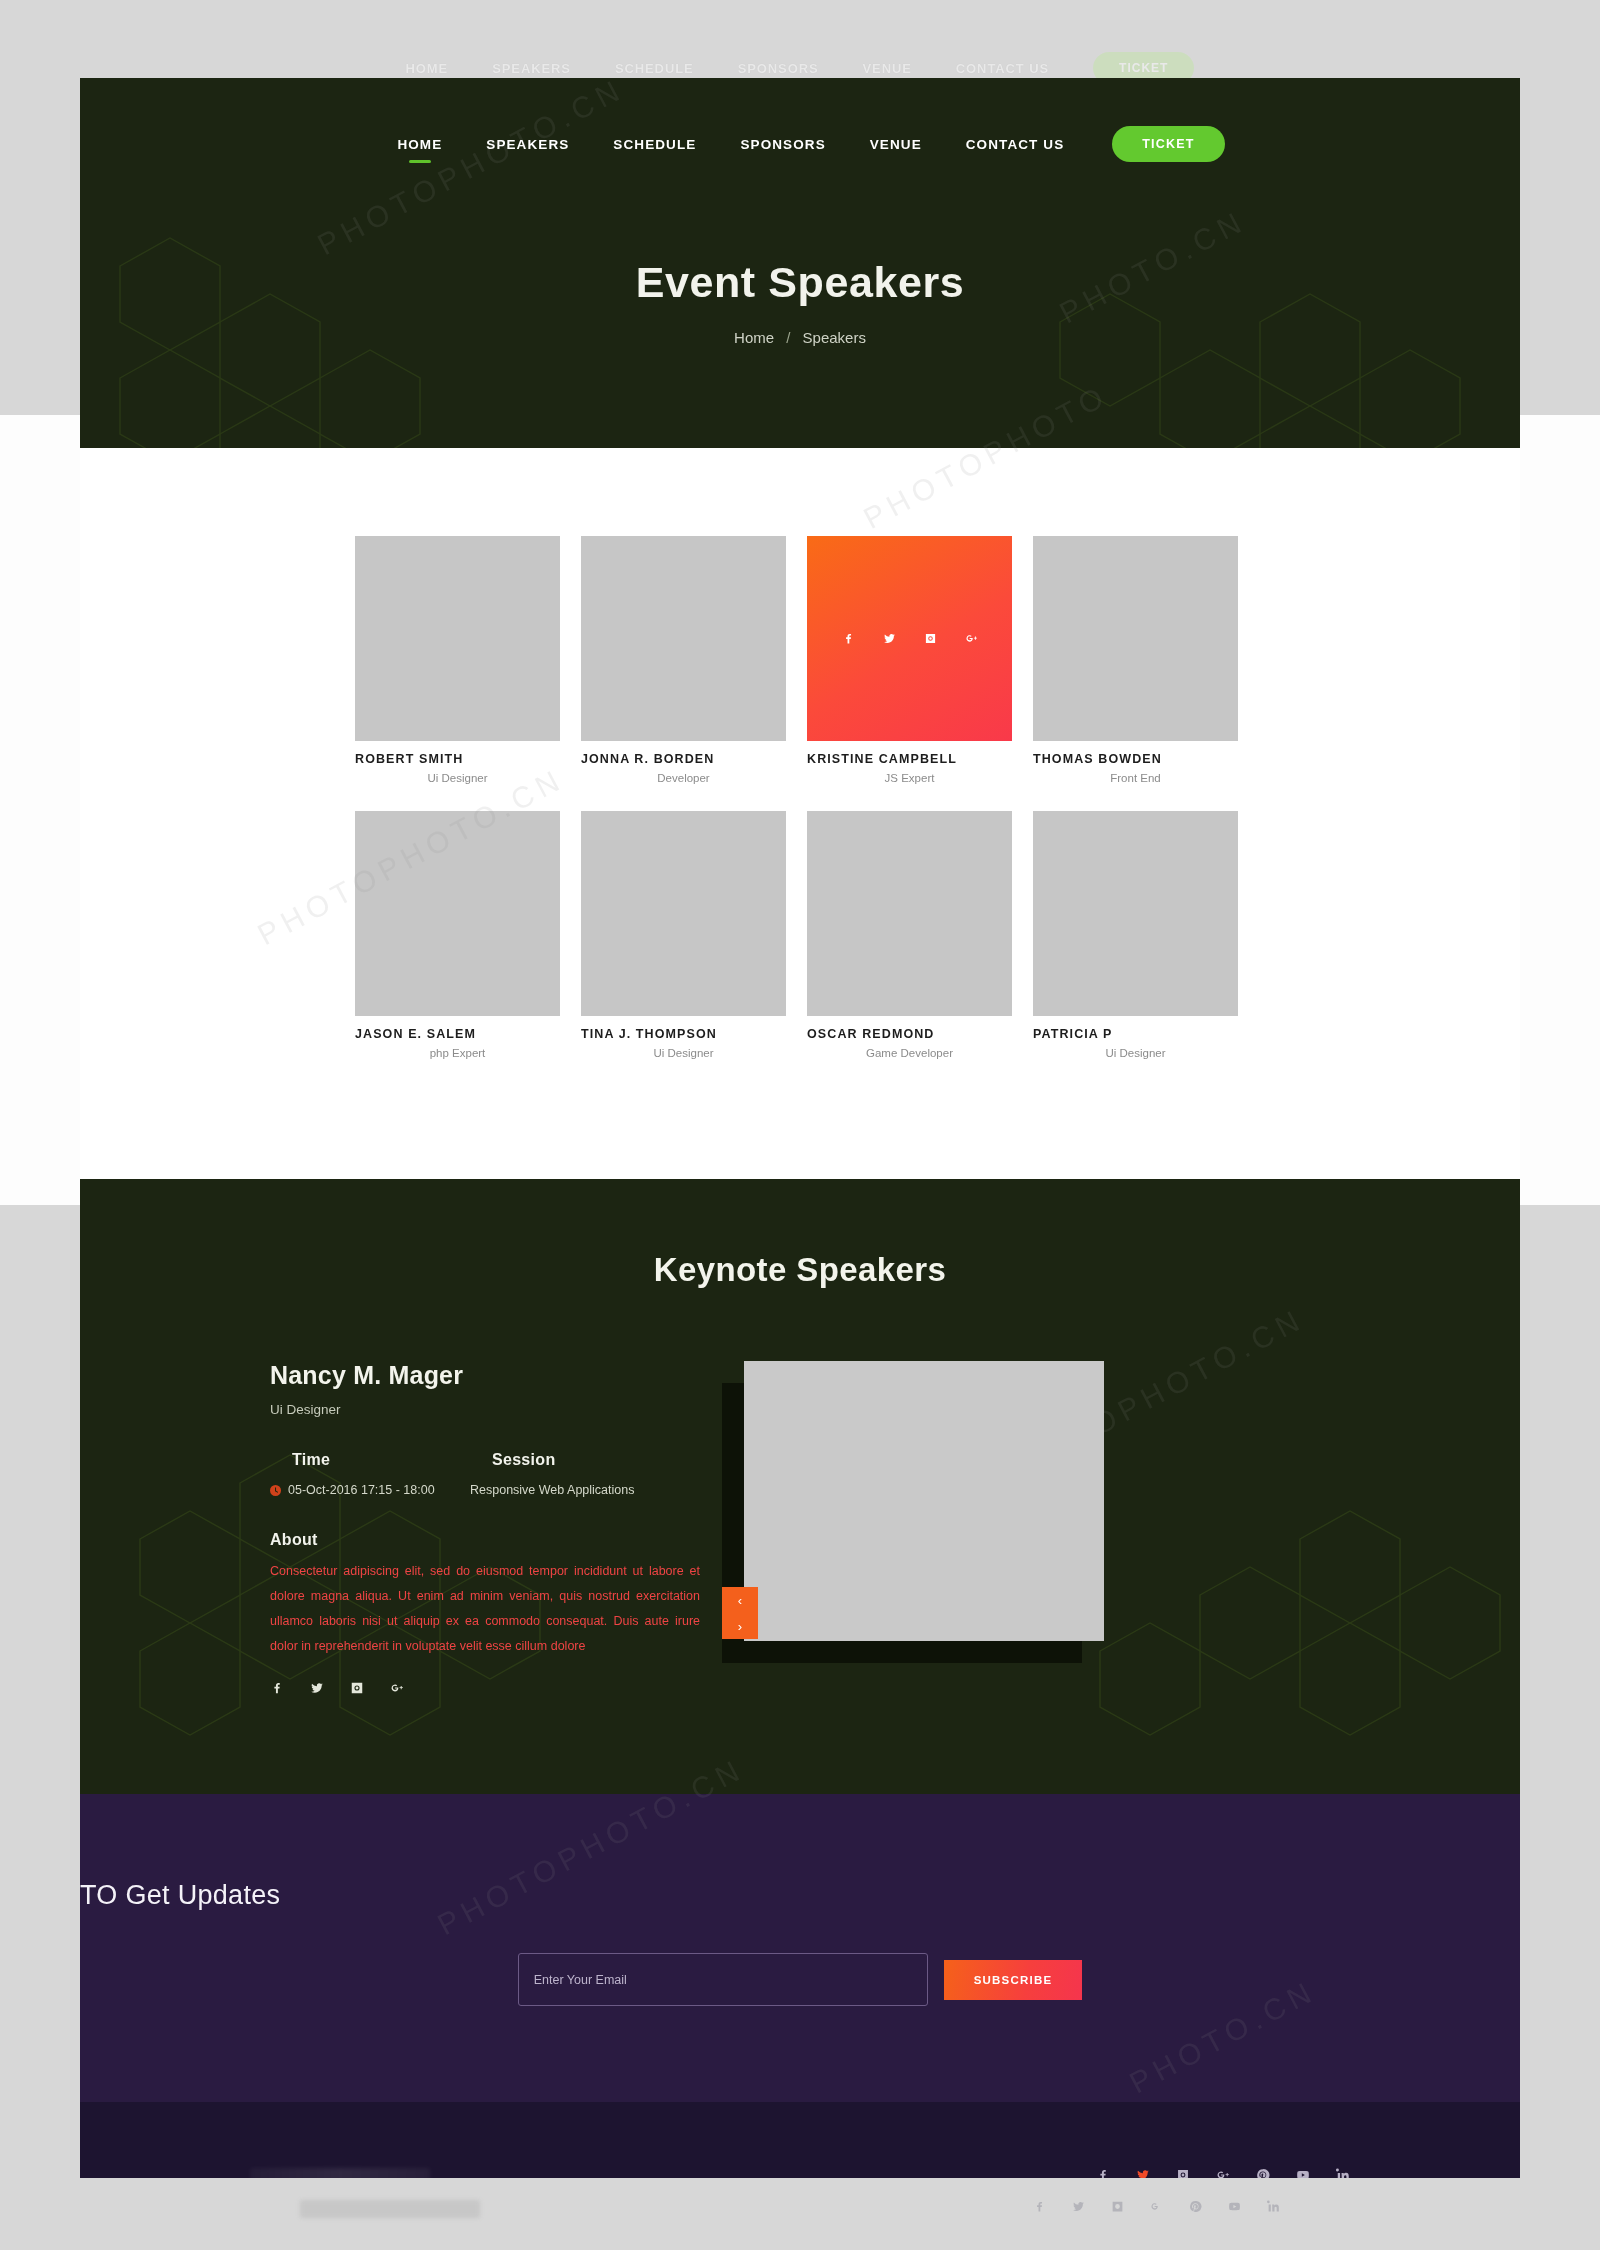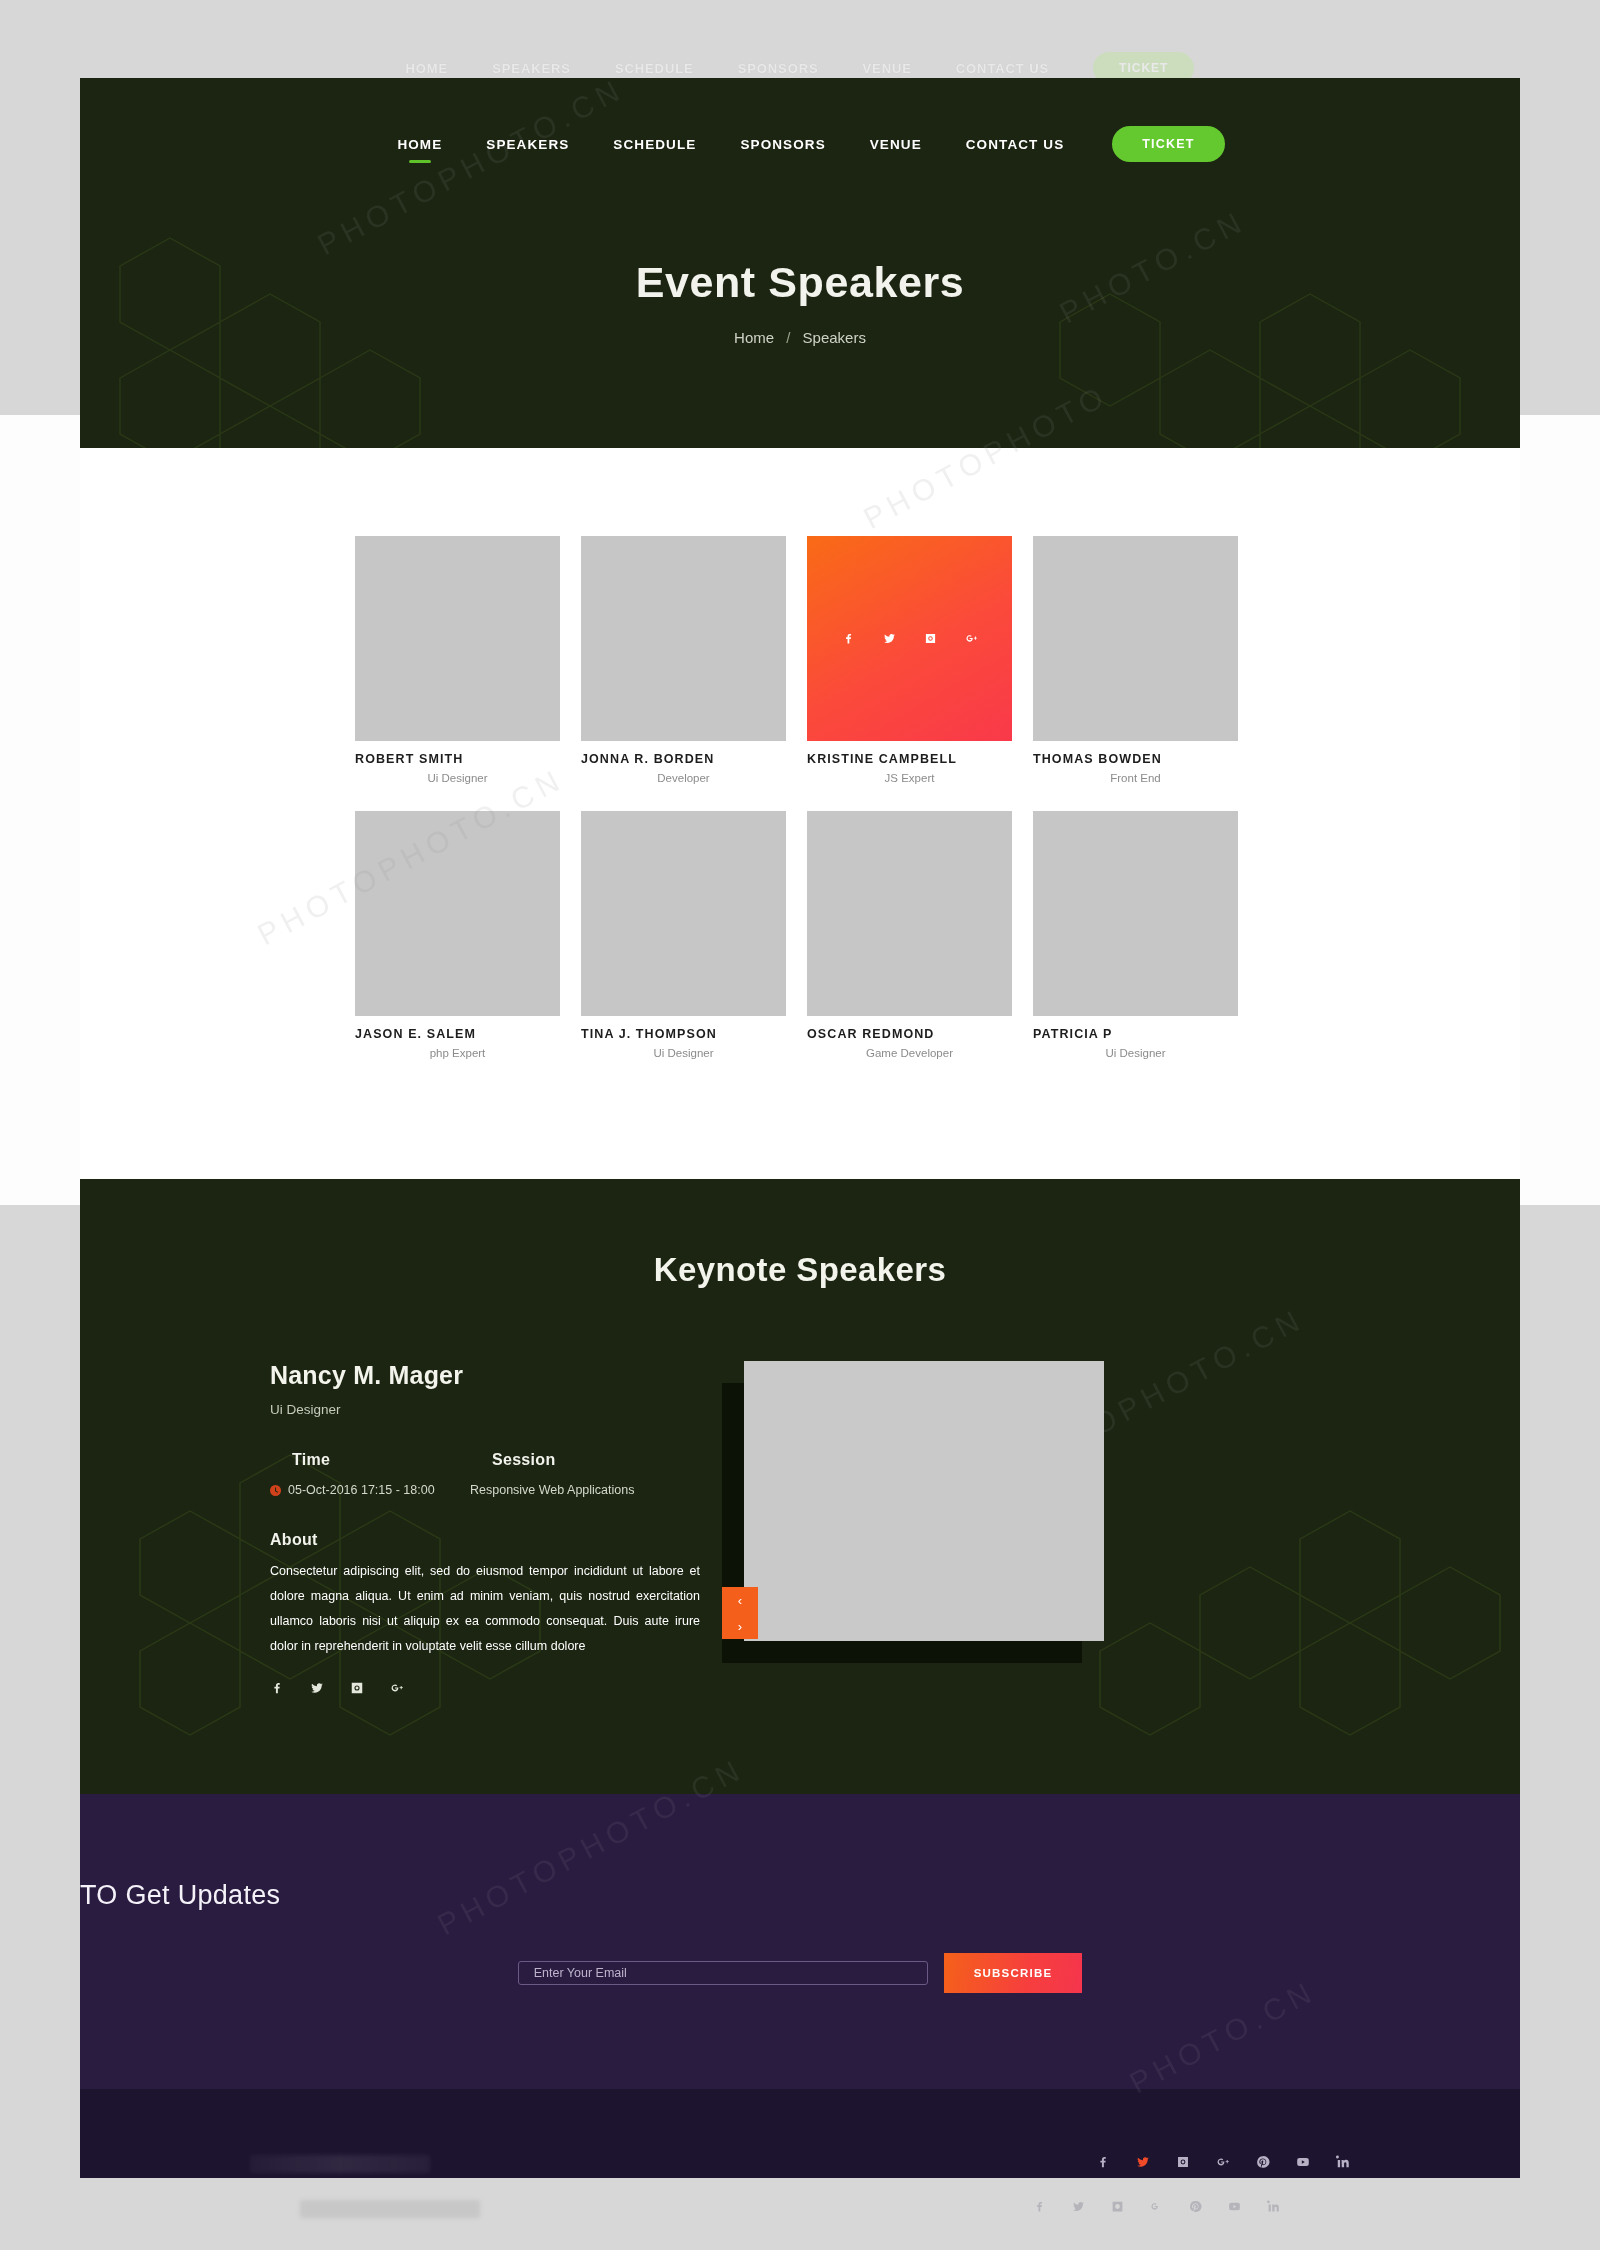--- a/index.html
+++ b/index.html
@@ -168,21 +168,21 @@
   .kn-v {
     color: #d4d8ca; font-size: 12.5px; margin-top: 14px;
     display: flex; align-items: center; gap: 7px;
   }
   .clock-ic { width: 11px; height: 11px; display: inline-block; }
   .clock-ic svg { width: 11px; height: 11px; fill: #d0421b; }
   .kn-about-h {
     color: #f2f3ec; font-size: 16px; font-weight: 700; margin-top: 34px; letter-spacing: .3px;
   }
   .kn-about-p {
-    color: #ffffff; font-size: 12.5px; line-height: 2.0; margin-top: 10px;
+    color: #ef4444; font-size: 12.5px; line-height: 2.0; margin-top: 10px;
     text-align: justify;
   }
   .kn-socials { display: flex; gap: 26px; margin-top: 22px; }
   .kn-socials .si svg { width: 14px; height: 14px; fill: #e4e7db; }
   .kn-socials .si { cursor: pointer; }
 
   .kn-right { position: relative; width: 380px; height: 300px; }
   .kn-shadow {
     position: absolute; left: -22px; top: 22px;
     width: 360px; height: 280px; background: #0d1207;
@@ -212,21 +212,21 @@
     position: relative; z-index: 3;
     text-align: left; color: #f4f2f8;
     font-size: 27px; font-weight: 400; letter-spacing: .3px;
   }
   .sub-form {
     position: relative; z-index: 3;
     display: flex; justify-content: center; align-items: center;
     gap: 16px; margin-top: 42px;
   }
   .sub-input {
-    width: 410px; height: 24px;
+    width: 410px; height: 53px;
     background: transparent;
     border: 1px solid #6c5a86; border-radius: 3px;
     color: #ded8e8; font-size: 12.5px;
     padding: 0 15px;
     font-family: "Liberation Sans", sans-serif;
   }
   .sub-input::placeholder { color: #bdb4cc; }
   .sub-btn {
     height: 40px; padding: 0 30px;
     background: linear-gradient(100deg, #f5611a 0%, #f63f3d 60%, #f5354d 100%);

